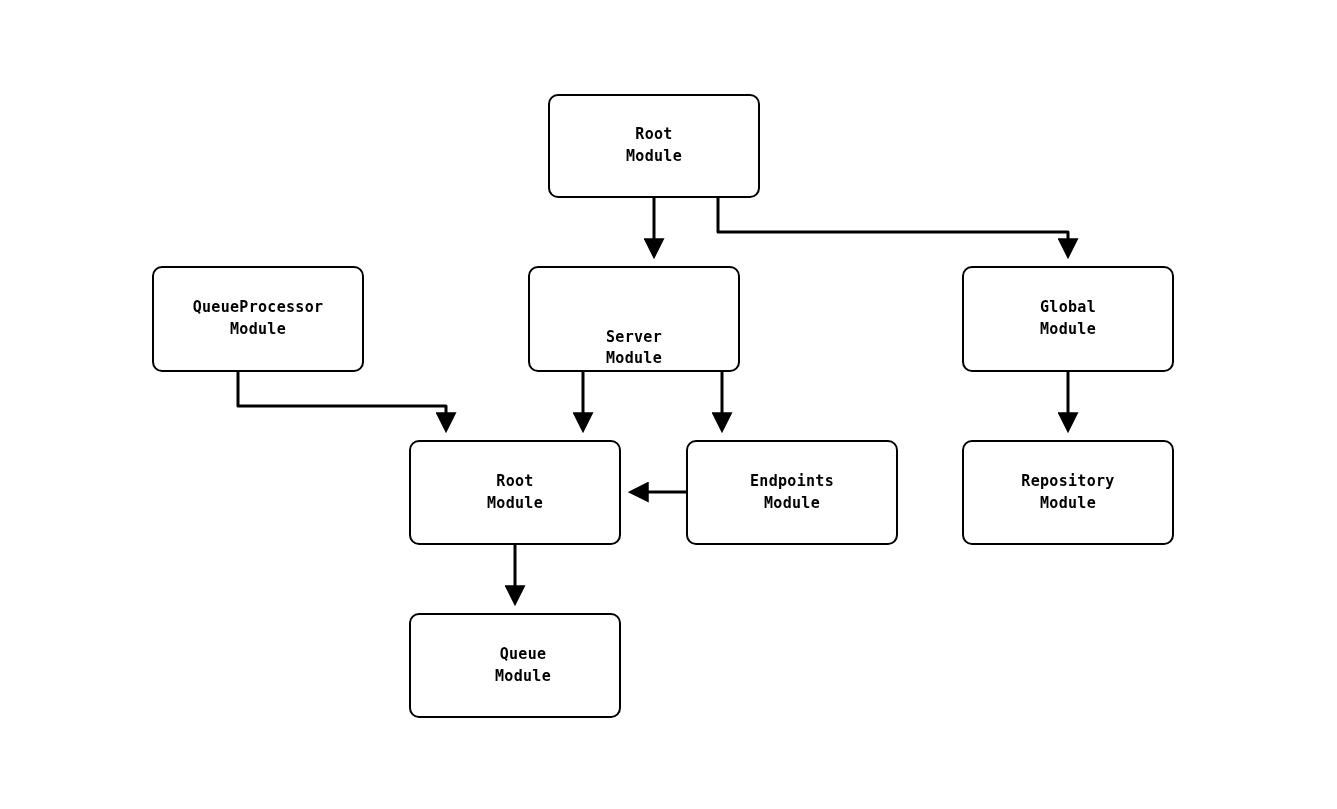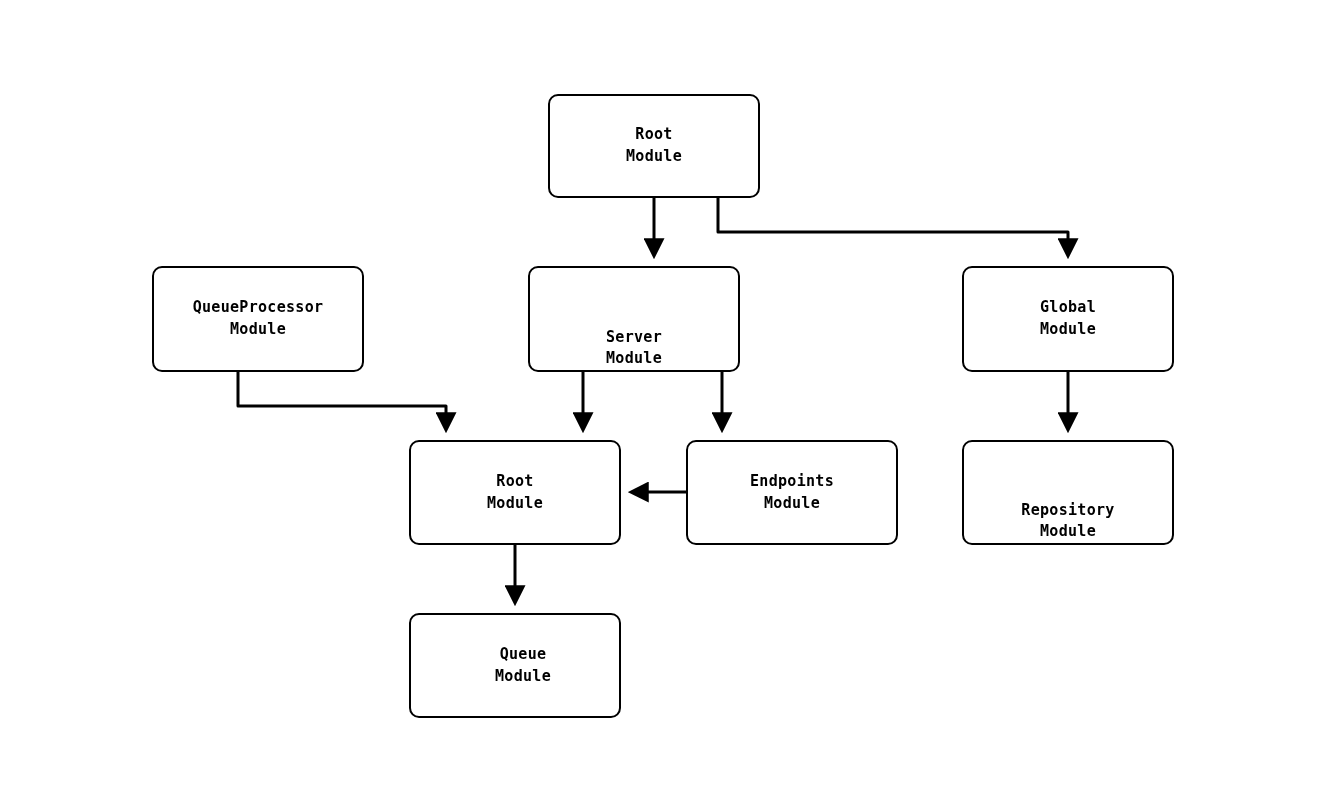--- a/index.html
+++ b/index.html
@@ -114,21 +114,21 @@
   <div class="node" style="left: 409px; top: 440px; width: 212px; height: 105px;">
     <span class="line1">Root</span>
     <span class="line2">Module</span>
   </div>
 
   <div class="node" style="left: 686px; top: 440px; width: 212px; height: 105px; align-items: center;">
     <span class="line1">Endpoints</span>
     <span class="line2">Module</span>
   </div>
 
-  <div class="node" style="left: 962px; top: 440px; width: 212px; height: 105px; justify-content: flex-end;">
+  <div class="node" style="left: 962px; top: 440px; width: 212px; height: 105px;">
     <span class="line1">Repository</span>
     <span class="line2">Module</span>
   </div>
 
   <div class="node" style="left: 409px; top: 613px; width: 212px; height: 105px; padding-left: 16px;">
     <span class="line1">Queue</span>
     <span class="line2">Module</span>
   </div>
 
 </div>

